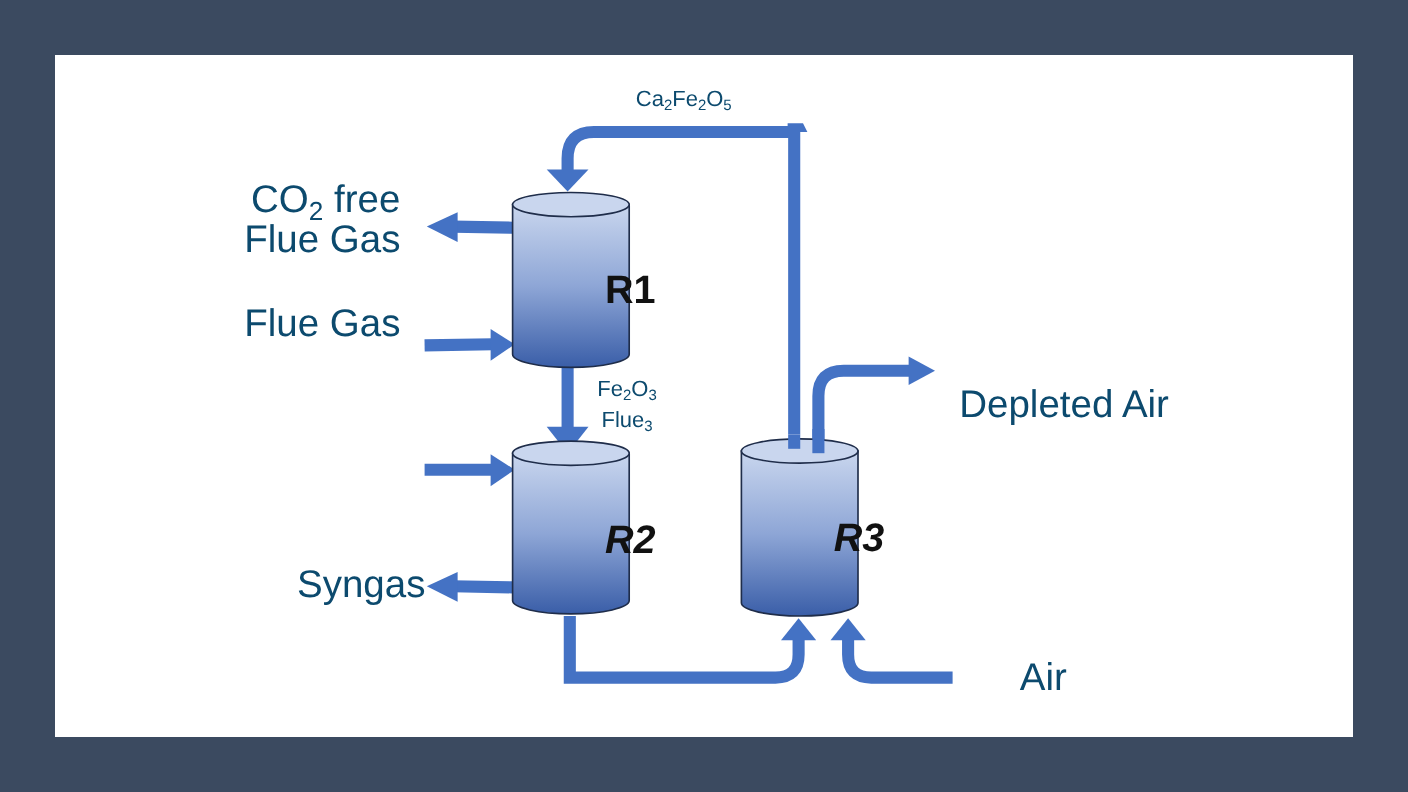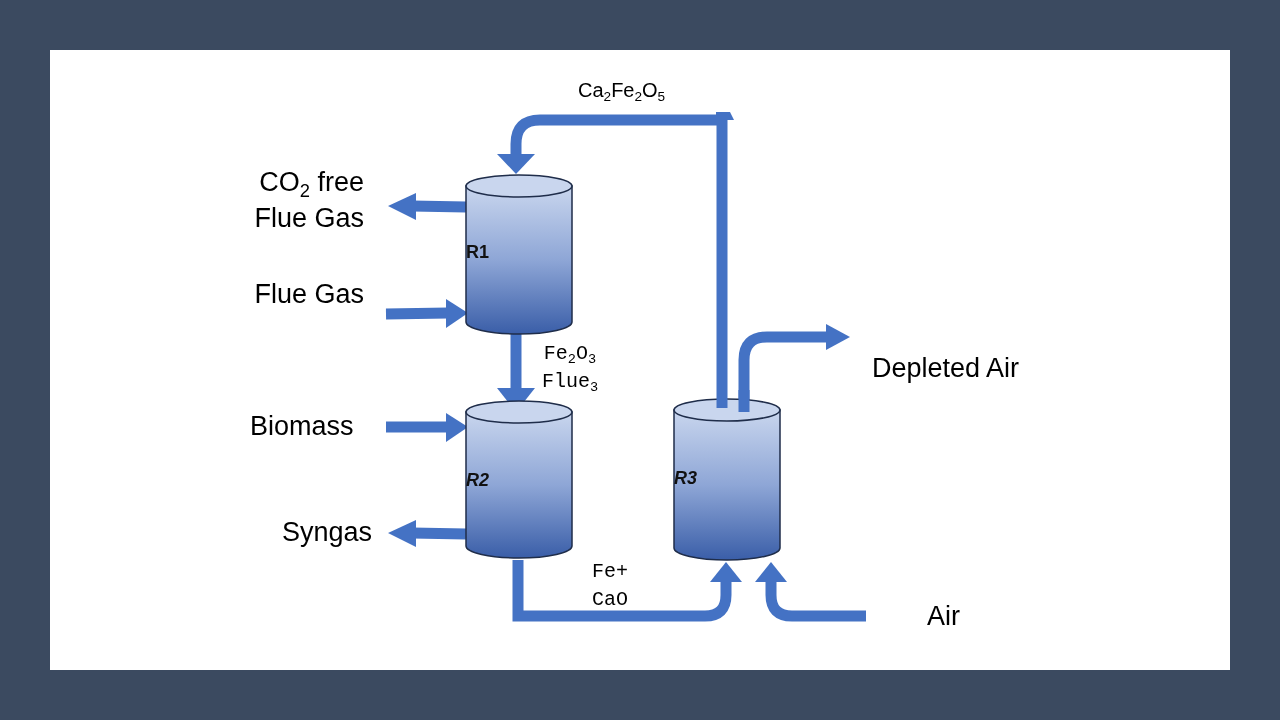--- a/index.html
+++ b/index.html
@@ -12,36 +12,37 @@
     }
     .slide {
       position: absolute;
       left: 50px; top: 50px;
       width: 1180px; height: 620px;
       background: #ffffff;
     }
     svg.diagram { position: absolute; left: 0; top: 0; }
     .lbl {
       position: absolute;
-      color: #000000;
+      color: #0c4a6e;
       font-family: "Liberation Sans", sans-serif;
       white-space: nowrap;
     }
     .lbl sub { font-size: 0.68em; vertical-align: -0.3em; line-height: 0; }
-    .big { font-size: 27px; line-height: 36px; }
+    .big { font-size: 35px; line-height: 36px; }
     .small { font-size: 20px; line-height: 28px; }
     .right { text-align: right; }
-    .center { text-align: center; font-family: Liberation Mono, monospace; }
+    .center { text-align: center; }
     .rname {
       position: absolute;
       font-weight: bold;
-      font-size: 18px;
+      font-size: 36px;
       color: #111;
-      text-align: left;
+      text-align: right;
       width: 106px;
+      margin-left: 24px;
     }
   </style>
 </head>
 <body>
 
 <div class="slide">
   <svg class="diagram" width="1180" height="620" viewBox="0 0 1180 620">
     <defs>
       <linearGradient id="cylGrad" x1="0" y1="0" x2="0" y2="1">
         <stop offset="0" stop-color="#c9d6ee"></stop>
@@ -118,25 +119,20 @@
 
   <div class="lbl big right" style="left:170px; top:226px; width:144px;">
     <div>Flue Gas</div>
   </div>
 
   <div class="lbl small center" style="left:478px; top:290px; width:84px;">
     <div><span>Fe</span><sub>2</sub><span>O</span><sub>3</sub></div>
     <div><span>Flue</span><sub>3</sub></div>
   </div>
 
-  <div class="lbl big" style="left:200px; top:358px;">Biomass</div>
 
-  <div class="lbl big" style="left:220px; top:464px;margin-left:12px;">Syngas</div>
+  <div class="lbl big" style="left:220px; top:464px;">Syngas</div>
 
-  <div class="lbl small center" style="left:522px; top:508px; width:76px;">
-    <div>Fe+</div>
-    <div>CaO</div>
-  </div>
 
   <div class="lbl big" style="left:822px; top:272px;margin-top:28px;">Depleted Air</div>
 
   <div class="lbl big" style="left:877px; top:548px;">Air</div>
 </div>
 
 </body></html>

